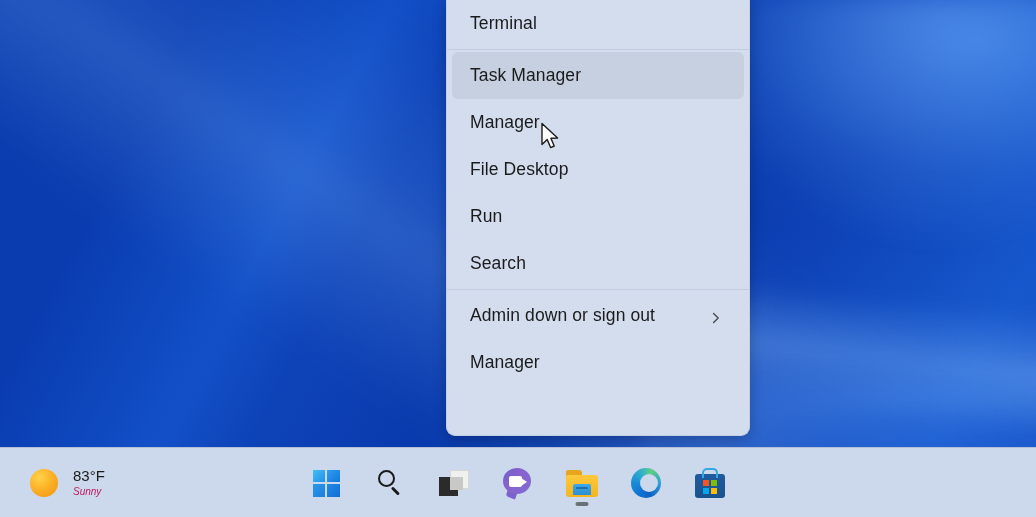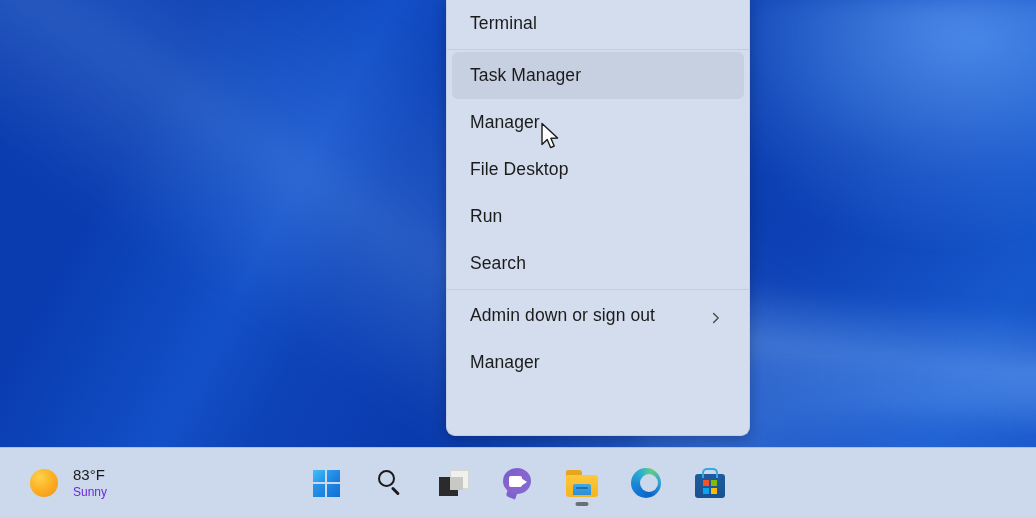--- a/index.html
+++ b/index.html
@@ -154,21 +154,21 @@
     flex: none;
   }
   #weather-text {
     margin-left: 15px;
     display: flex;
     flex-direction: column;
     justify-content: space-between;
     line-height: 1.25;
   }
   #weather-temp { font-size: 15px; color: #1b1b1b; }
-  #weather-cond { font-size: 12px; color: #6d28d9; }
+  #weather-cond { font-size: 10px; color: #be185d; font-style: italic; }
 
   #tray-center {
     position: absolute;
     left: 0; top: 0;
     width: 1036px;
     height: 70px;
     display: flex;
     align-items: center;
     justify-content: center;
     gap: 16px;

